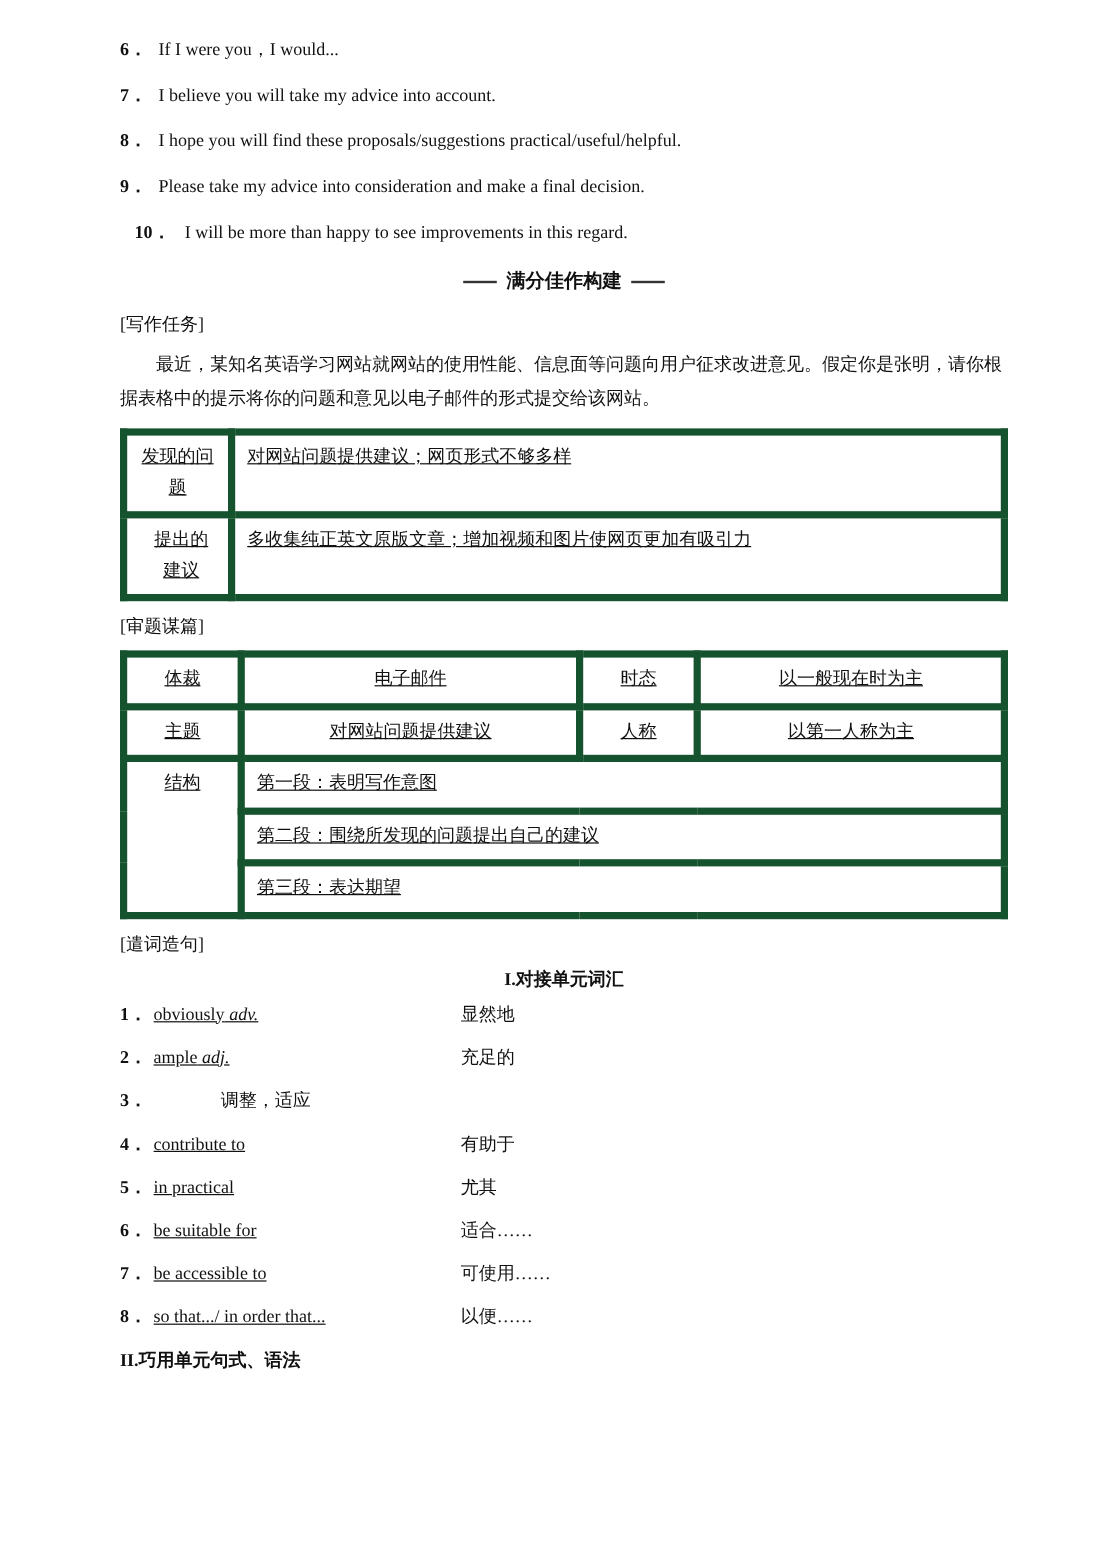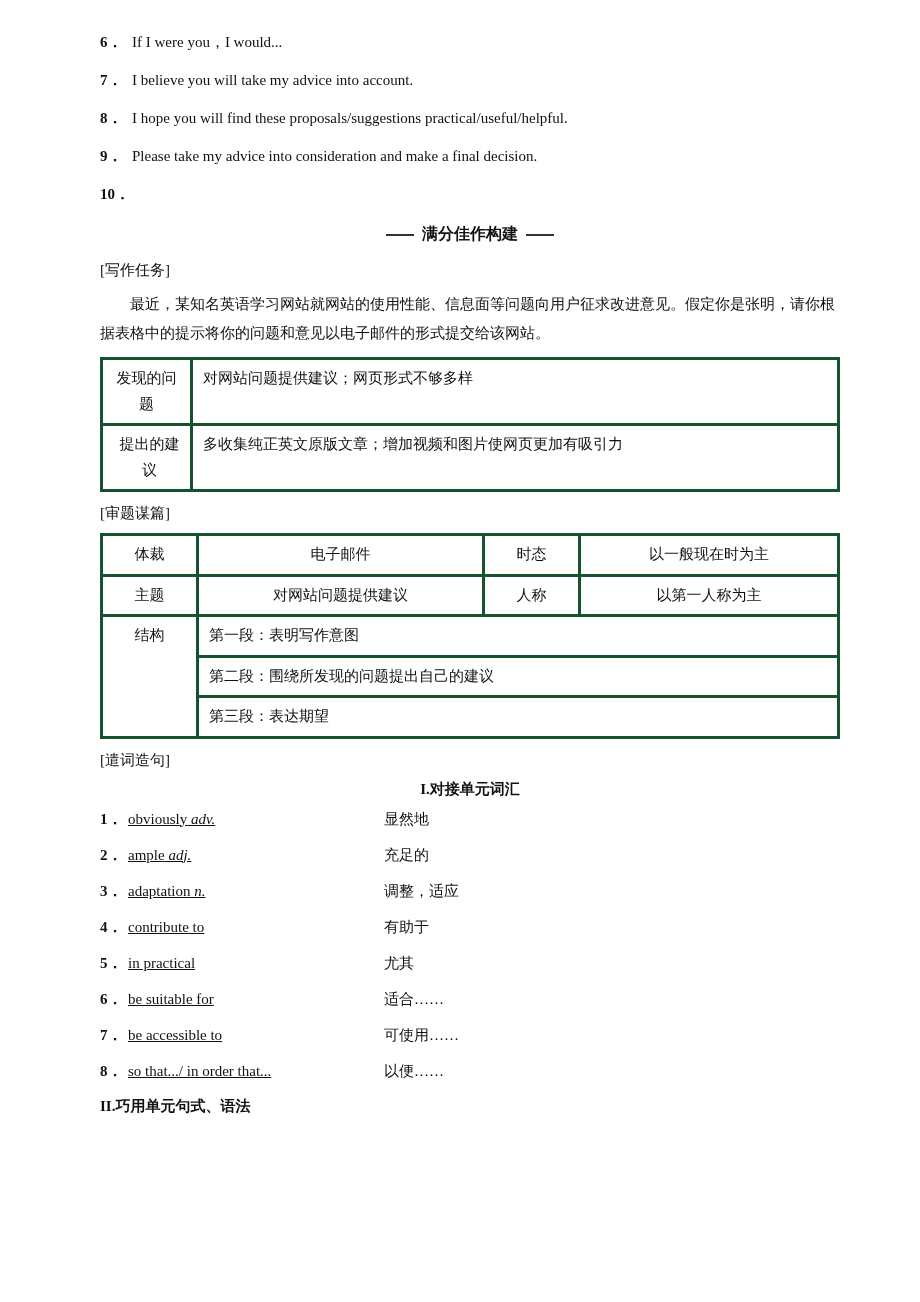--- a/index.html
+++ b/index.html
@@ -20,20 +20,21 @@
       margin-bottom: 14px;
       line-height: 1.6;
     }
     .num {
       font-weight: bold;
       min-width: 32px;
       flex-shrink: 0;
     }
     .num-wide {
       min-width: 42px;
+      margin-left: 12px;
     }
     .section-title {
       text-align: center;
       font-weight: bold;
       font-size: 16px;
       margin: 18px 0 16px 0;
       display: flex;
       align-items: center;
       justify-content: center;
       gap: 8px;
@@ -55,24 +56,25 @@
       line-height: 1.9;
       margin-bottom: 10px;
     }
     table {
       border-collapse: collapse;
       width: 100%;
       margin-bottom: 12px;
       font-size: 15px;
     }
     table td, table th {
-      border: 3px solid #14532d;
+      border: 6px solid #14532d;
       padding: 6px 10px;
       vertical-align: top;
       line-height: 1.7;
+      text-decoration: underline;
     }
     .table-header-cell {
       text-align: center;
       font-weight: normal;
     }
     .vocab-section-title {
       font-weight: bold;
       margin: 10px 0 8px 0;
       font-size: 15px;
       text-align: center;
@@ -120,20 +122,21 @@
     <div class="numbered-item">
       <span class="num">8．</span>
       <span>I hope you will find these proposals/suggestions practical/useful/helpful.</span>
     </div>
     <div class="numbered-item">
       <span class="num">9．</span>
       <span>Please take my advice into consideration and make a final decision.</span>
     </div>
     <div class="numbered-item">
       <span class="num num-wide">10．</span>
+      <span>I will be more than happy to see improvements in this regard.</span>
     </div>
   </div>
 
 <div class="section-title">
   <span class="section-title-border"></span>
   <span>满分佳作构建</span>
   <span class="section-title-border"></span>
 </div>
 
 <div class="bracket-label">[写作任务]</div>
@@ -191,21 +194,20 @@
       <span class="vocab-term">obviously<span class="vocab-italic"> adv.</span></span>
       <span class="vocab-translation">显然地</span>
     </div>
     <div class="vocab-item">
       <span class="vocab-num">2．</span>
       <span class="vocab-term">ample<span class="vocab-italic"> adj.</span></span>
       <span class="vocab-translation">充足的</span>
     </div>
     <div class="vocab-item">
       <span class="vocab-num">3．</span>
-      <span class="vocab-term">adaptation<span class="vocab-italic"> n.</span></span>
       <span class="vocab-translation">调整，适应</span>
     </div>
     <div class="vocab-item">
       <span class="vocab-num">4．</span>
       <span class="vocab-term">contribute to</span>
       <span class="vocab-translation">有助于</span>
     </div>
     <div class="vocab-item">
       <span class="vocab-num">5．</span>
       <span class="vocab-term">in practical</span>

